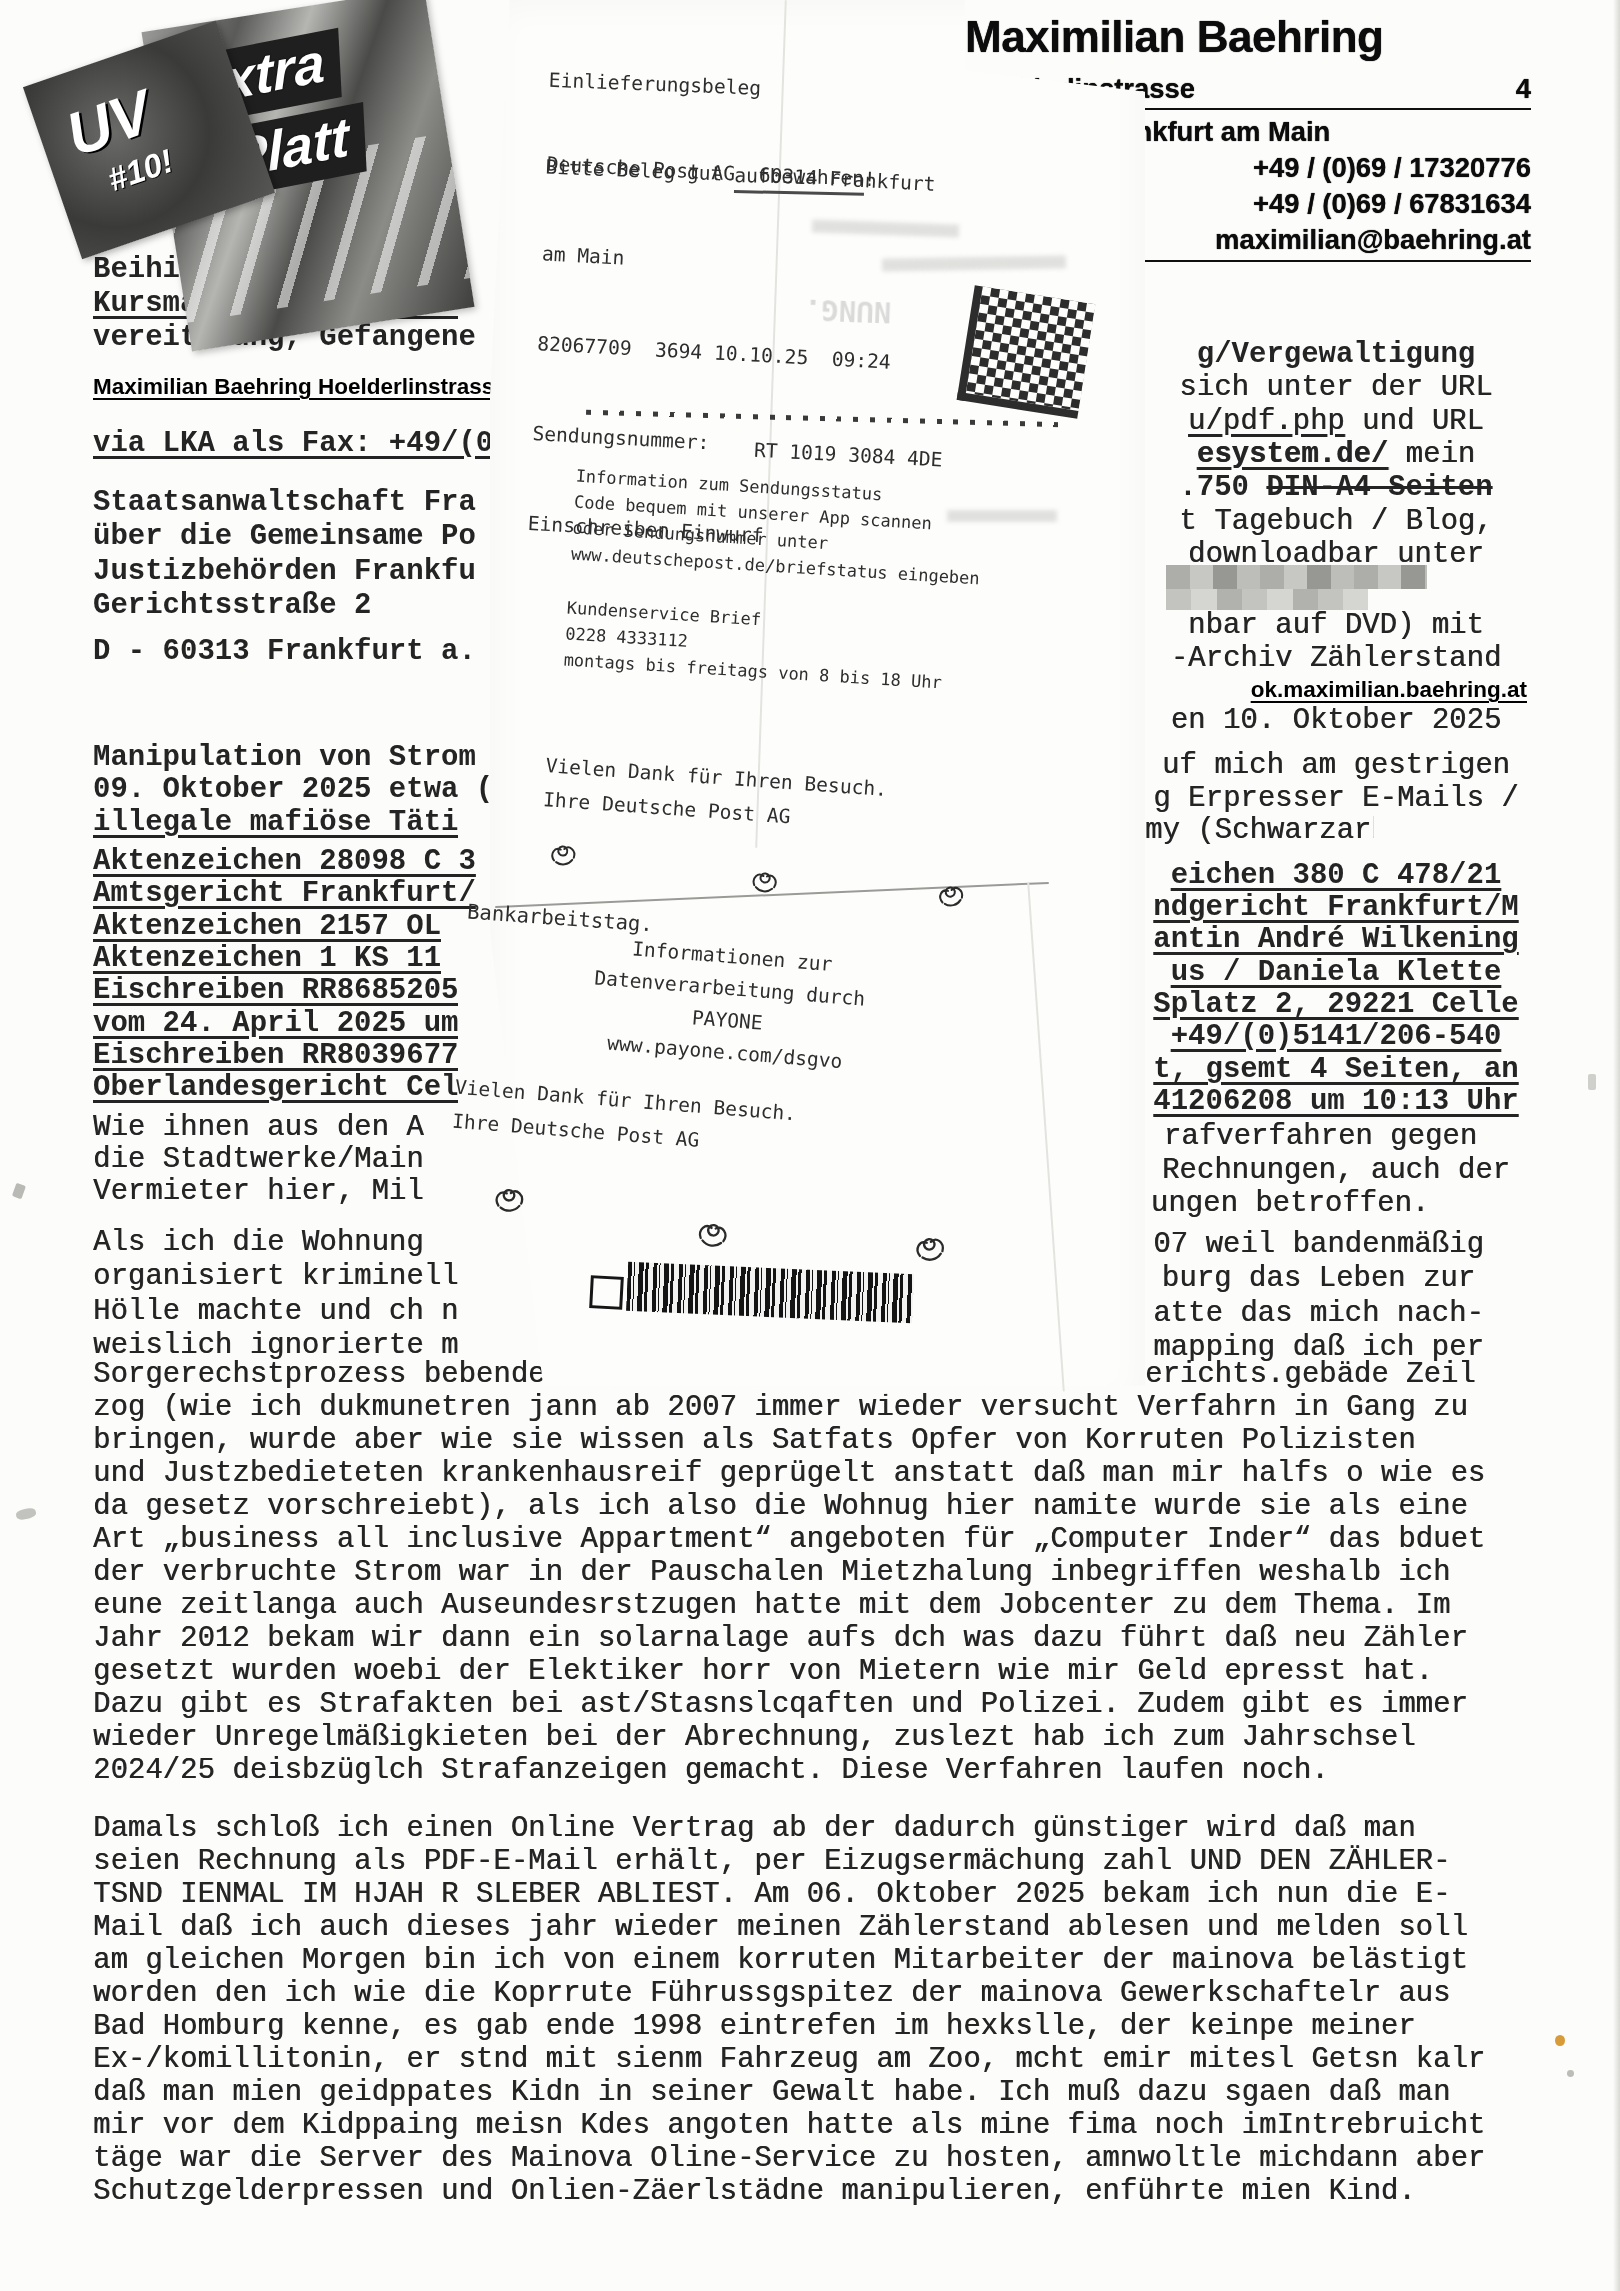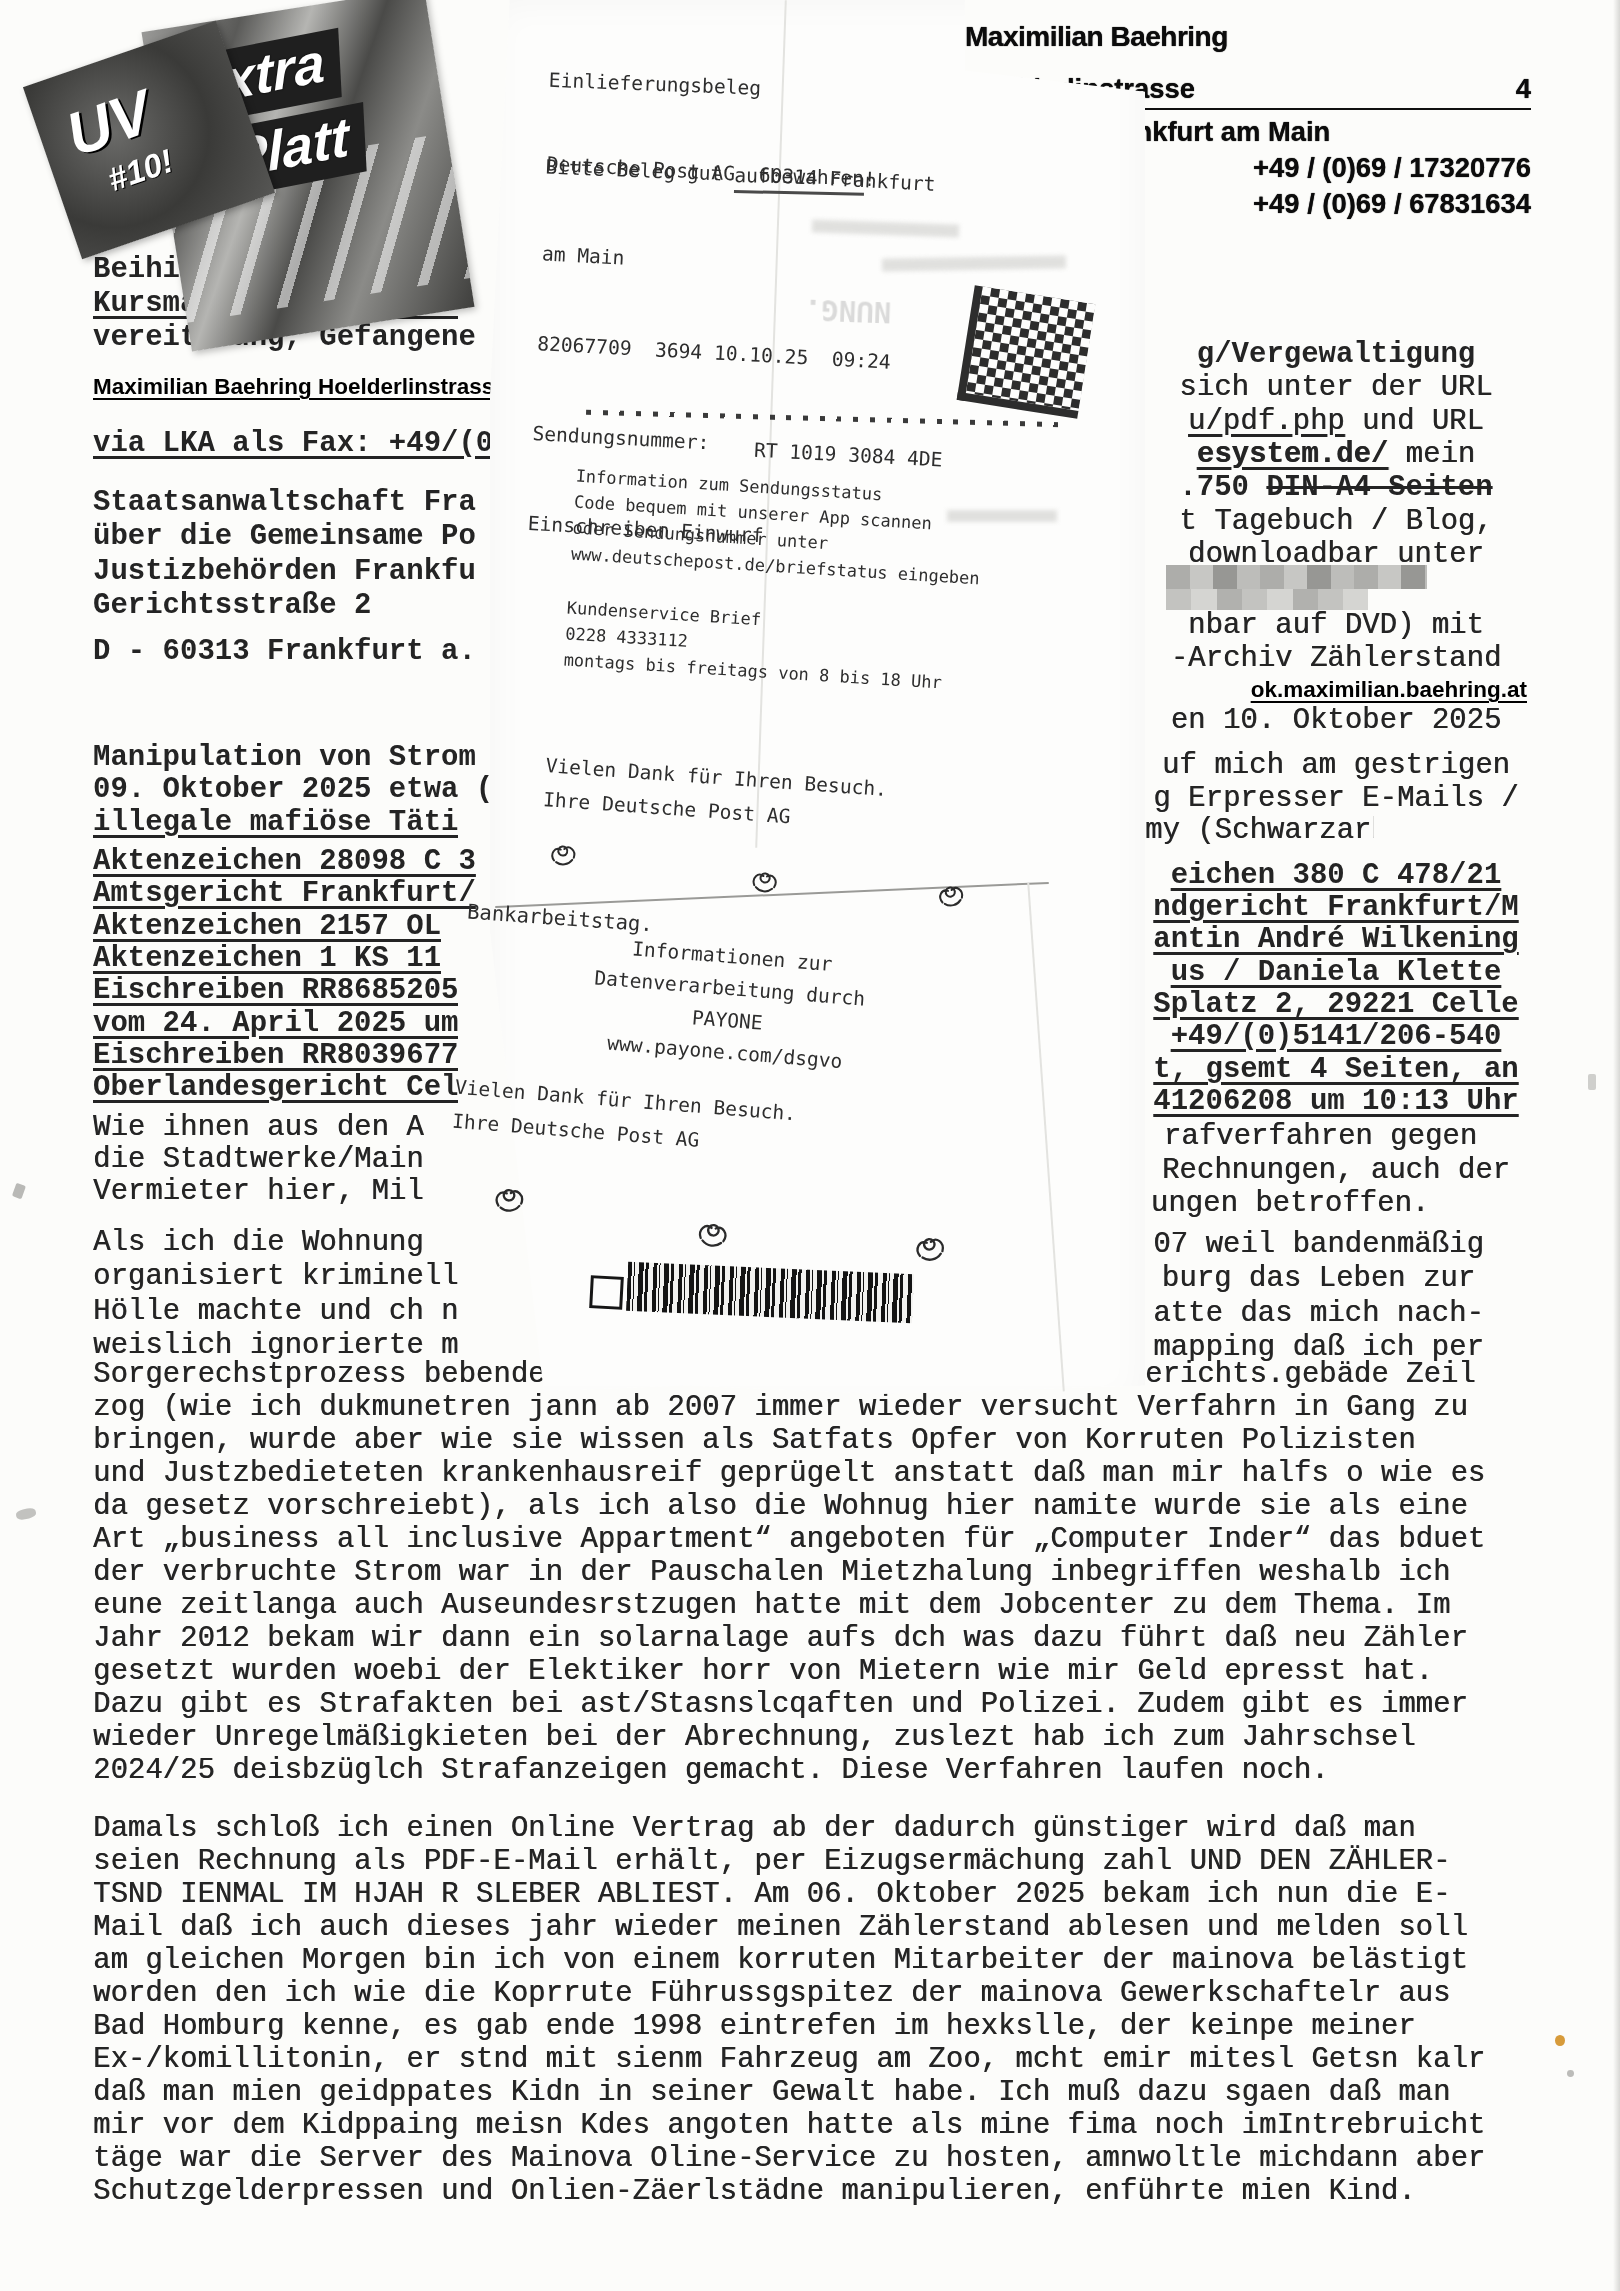--- a/index.html
+++ b/index.html
@@ -12,21 +12,21 @@
   .u{text-decoration:underline;text-decoration-thickness:2.5px;text-underline-offset:4.9px;}
   .st{text-decoration:line-through;text-decoration-thickness:2.5px;}
   .pl{position:absolute;left:93px;max-width:412px;overflow:hidden;}
   .pr{position:absolute;left:1145px;width:382px;text-align:center;overflow:hidden;}
   .sansline{font-family:"Liberation Sans",sans-serif;font-size:22.5px;line-height:25.5px;
         font-weight:700;text-decoration:underline;text-decoration-thickness:2px;text-underline-offset:3.9px;}
   .para{position:absolute;left:93px;width:1441px;white-space:pre-line;}
   
   #letterhead{position:absolute;left:965px;top:13.7px;width:566px;color:#0c0c0c;
         font-family:"Liberation Sans",sans-serif;font-weight:700;text-shadow:0 0 1px #000;}
-  #letterhead .name{font-size:28px;line-height:45px;letter-spacing:-0.5px;}
+  #letterhead .name{font-size:44px;line-height:45px;letter-spacing:-0.5px;}
   #letterhead .row{display:flex;justify-content:space-between;font-size:27.4px;line-height:33px;}
   #letterhead .street{border-bottom:2.9px solid #101010;padding-bottom:2.9px;margin-top:13.7px;}
   #letterhead .city{margin-top:4.9px;}
   #letterhead .contact{margin-top:2.9px;gap:36px;}
   #letterhead .email{border-bottom:2.9px solid #101010;padding-bottom:3.9px;margin-top:2.9px;}
   
   #patch{position:absolute;left:490px;top:0;width:655px;height:1411px;background:#fdfdfc;
      clip-path:polygon(3% 0,72.5% 0,72.5% 5%,100% 6.5%,100% 98.2%,60% 98.8%,30% 98.2%,8.2% 98.6%,0% 66%,0% 28%);
      box-shadow:inset 0 0 39px rgba(0,0,0,.04);}
   .slipedge{position:absolute;background:#e3e3e0;}
@@ -84,20 +84,24 @@
     <div class="row city">
       <span>D - 60316 Frankfurt am Main</span>
     </div>
     <div class="row contact">
       <span>Fon:</span>
       <span>+49 / (0)69 / 17320776</span>
     </div>
     <div class="row contact">
       <span>Fax:</span>
       <span>+49 / (0)69 / 67831634</span>
+    </div>
+    <div class="row email">
+      <span>E-Mail:</span>
+      <span>maximilian@baehring.at</span>
     </div>
   </div>
 
   <div class="pl mono" style="top:253px">Beihilfe/Begünstigung</div>
   <div class="pl mono u" style="top:287px">Kursmanipulationen/er</div>
   <div class="pl mono" style="top:321px">vereitelung, Gefangene</div>
   <div class="pl sansline" style="top:374px">Maximilian Baehring Hoelderlinstrass</div>
   <div class="pl mono u" style="top:427px">via LKA als Fax: +49/(0)6</div>
   <div class="pl mono" style="top:486px">Staatsanwaltschaft Fra</div>
   <div class="pl mono" style="top:520px">über die Gemeinsame Po</div>

